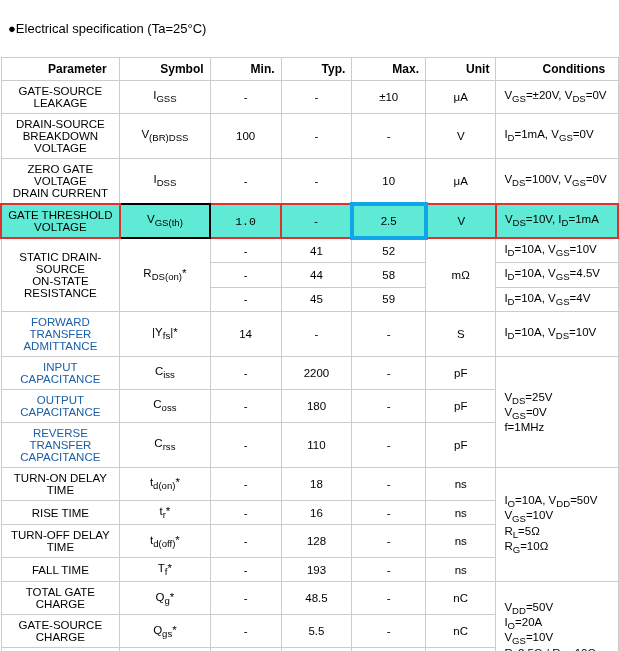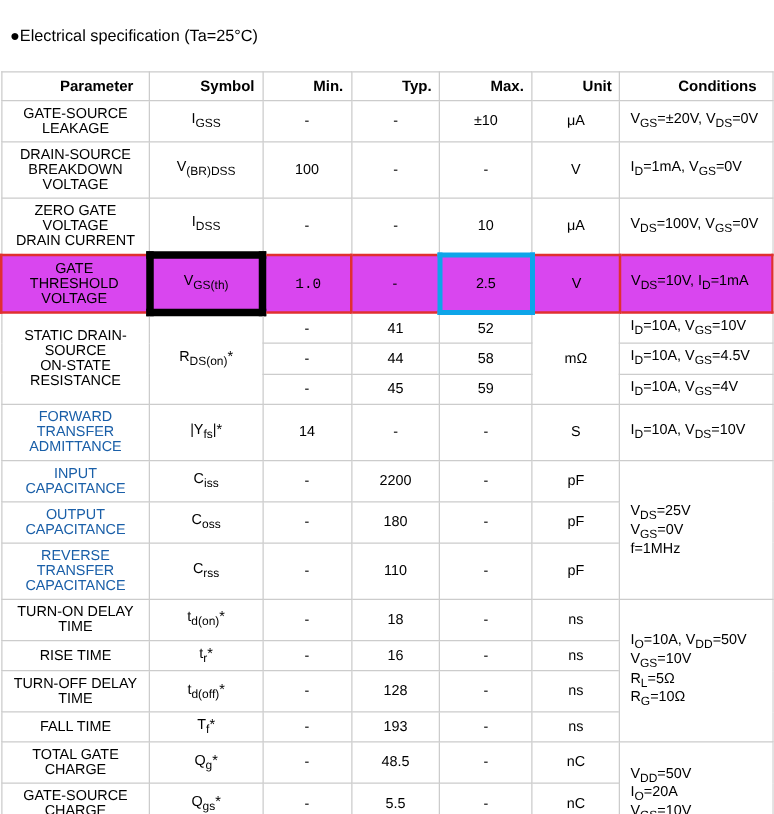--- a/index.html
+++ b/index.html
@@ -39,21 +39,21 @@
     .param-col {
       text-align: center;
       width: 150px;
     }
     .blue-text {
       color: #1a5fa8;
       margin-left: 40px;
     }
     .highlight-row td {
       border: 2px solid #e03030;
-      background: #d946ef;
+      background: #5eead4;
     }
     .highlight-row td:first-child {
       border-left: 2px solid #e03030;
     }
     .conditions-col {
       text-align: left;
       width: 152px;
       padding-left: 8px;
     }
   </style>
@@ -103,21 +103,21 @@
       <td>I<sub>DSS</sub></td>
       <td>-</td>
       <td>-</td>
       <td>10</td>
       <td>μA</td>
       <td class="conditions-col">V<sub>DS</sub>=100V, V<sub>GS</sub>=0V</td>
     </tr>
 
     <tr class="highlight-row">
       <td class="param-col" style="border:2px solid #e03030;">GATE THRESHOLD VOLTAGE</td>
-      <td style="border:6px solid #000000;">V<sub>GS(th)</sub></td>
+      <td style="border:2px solid #000000;">V<sub>GS(th)</sub></td>
       <td style="border:2px solid #e03030;font-family:Liberation Mono, monospace;">1.0</td>
       <td style="border:2px solid #e03030;">-</td>
       <td style="border:4px solid #0ea5e9;">2.5</td>
       <td style="border:2px solid #e03030;">V</td>
       <td class="conditions-col" style="border:2px solid #e03030;">V<sub>DS</sub>=10V, I<sub>D</sub>=1mA</td>
     </tr>
 
     <tr>
       <td class="param-col" rowspan="3">STATIC DRAIN-SOURCE<br>ON-STATE<br>RESISTANCE</td>
       <td rowspan="3">R<sub>DS(on)</sub>*</td>

